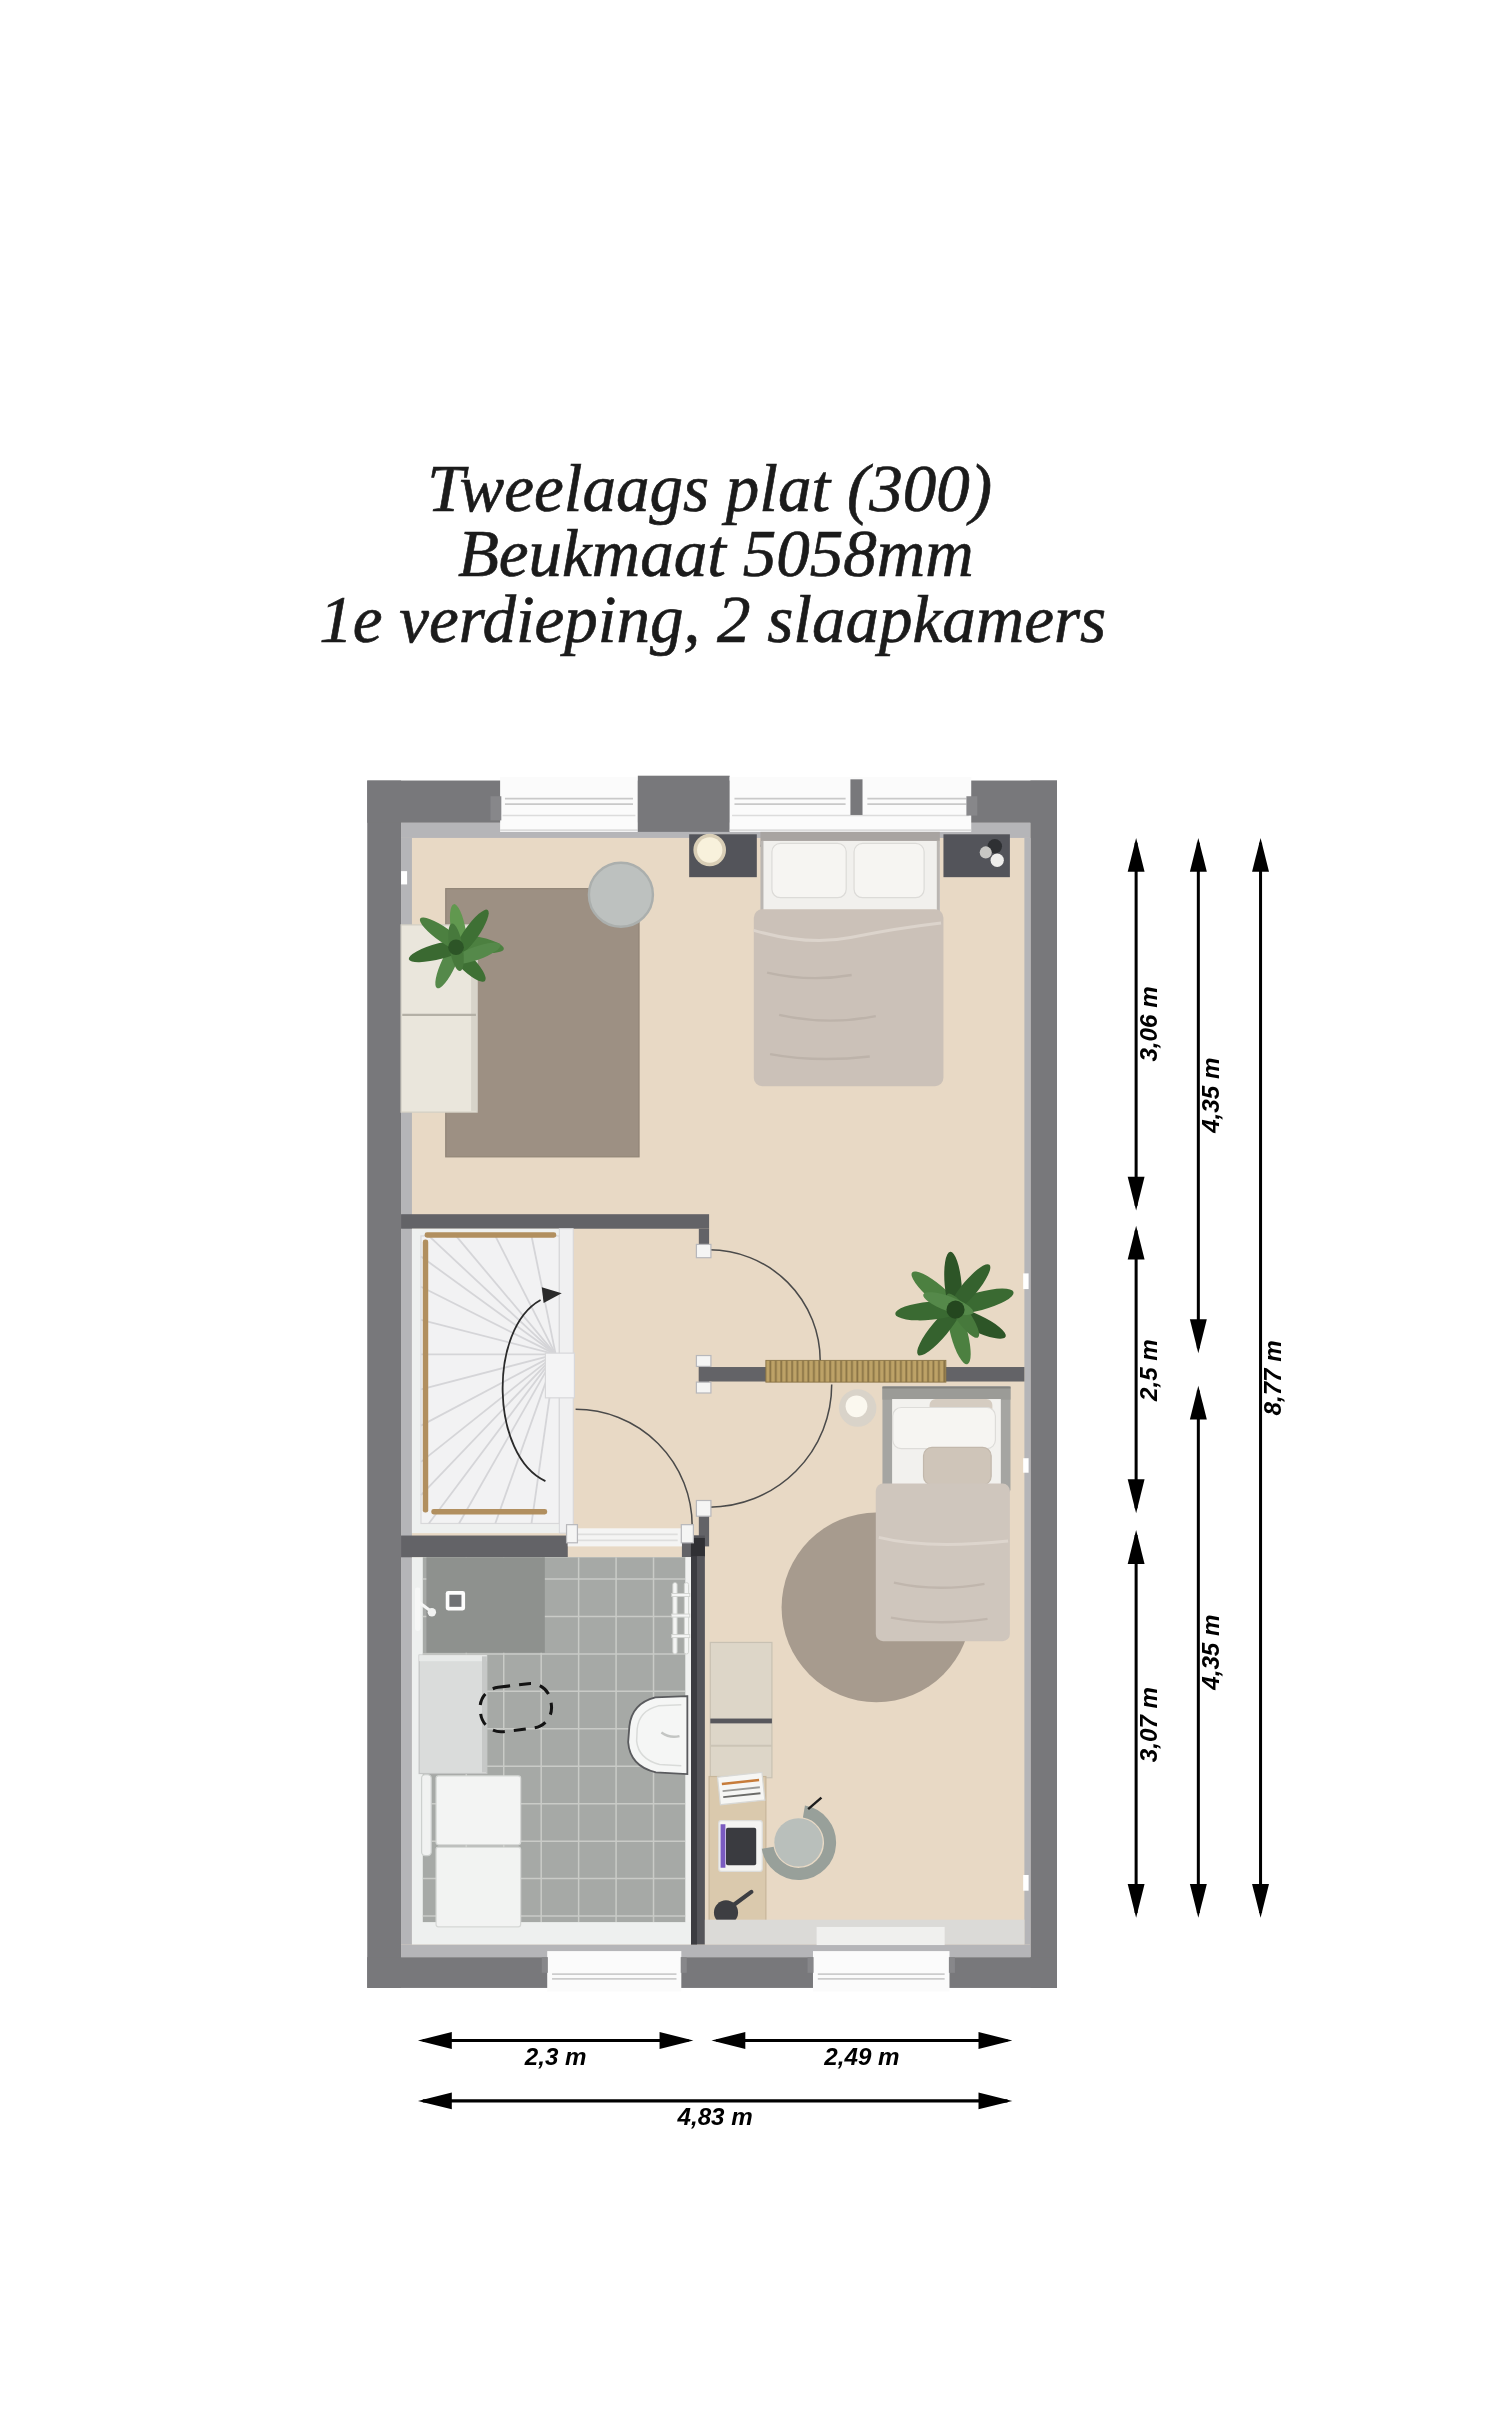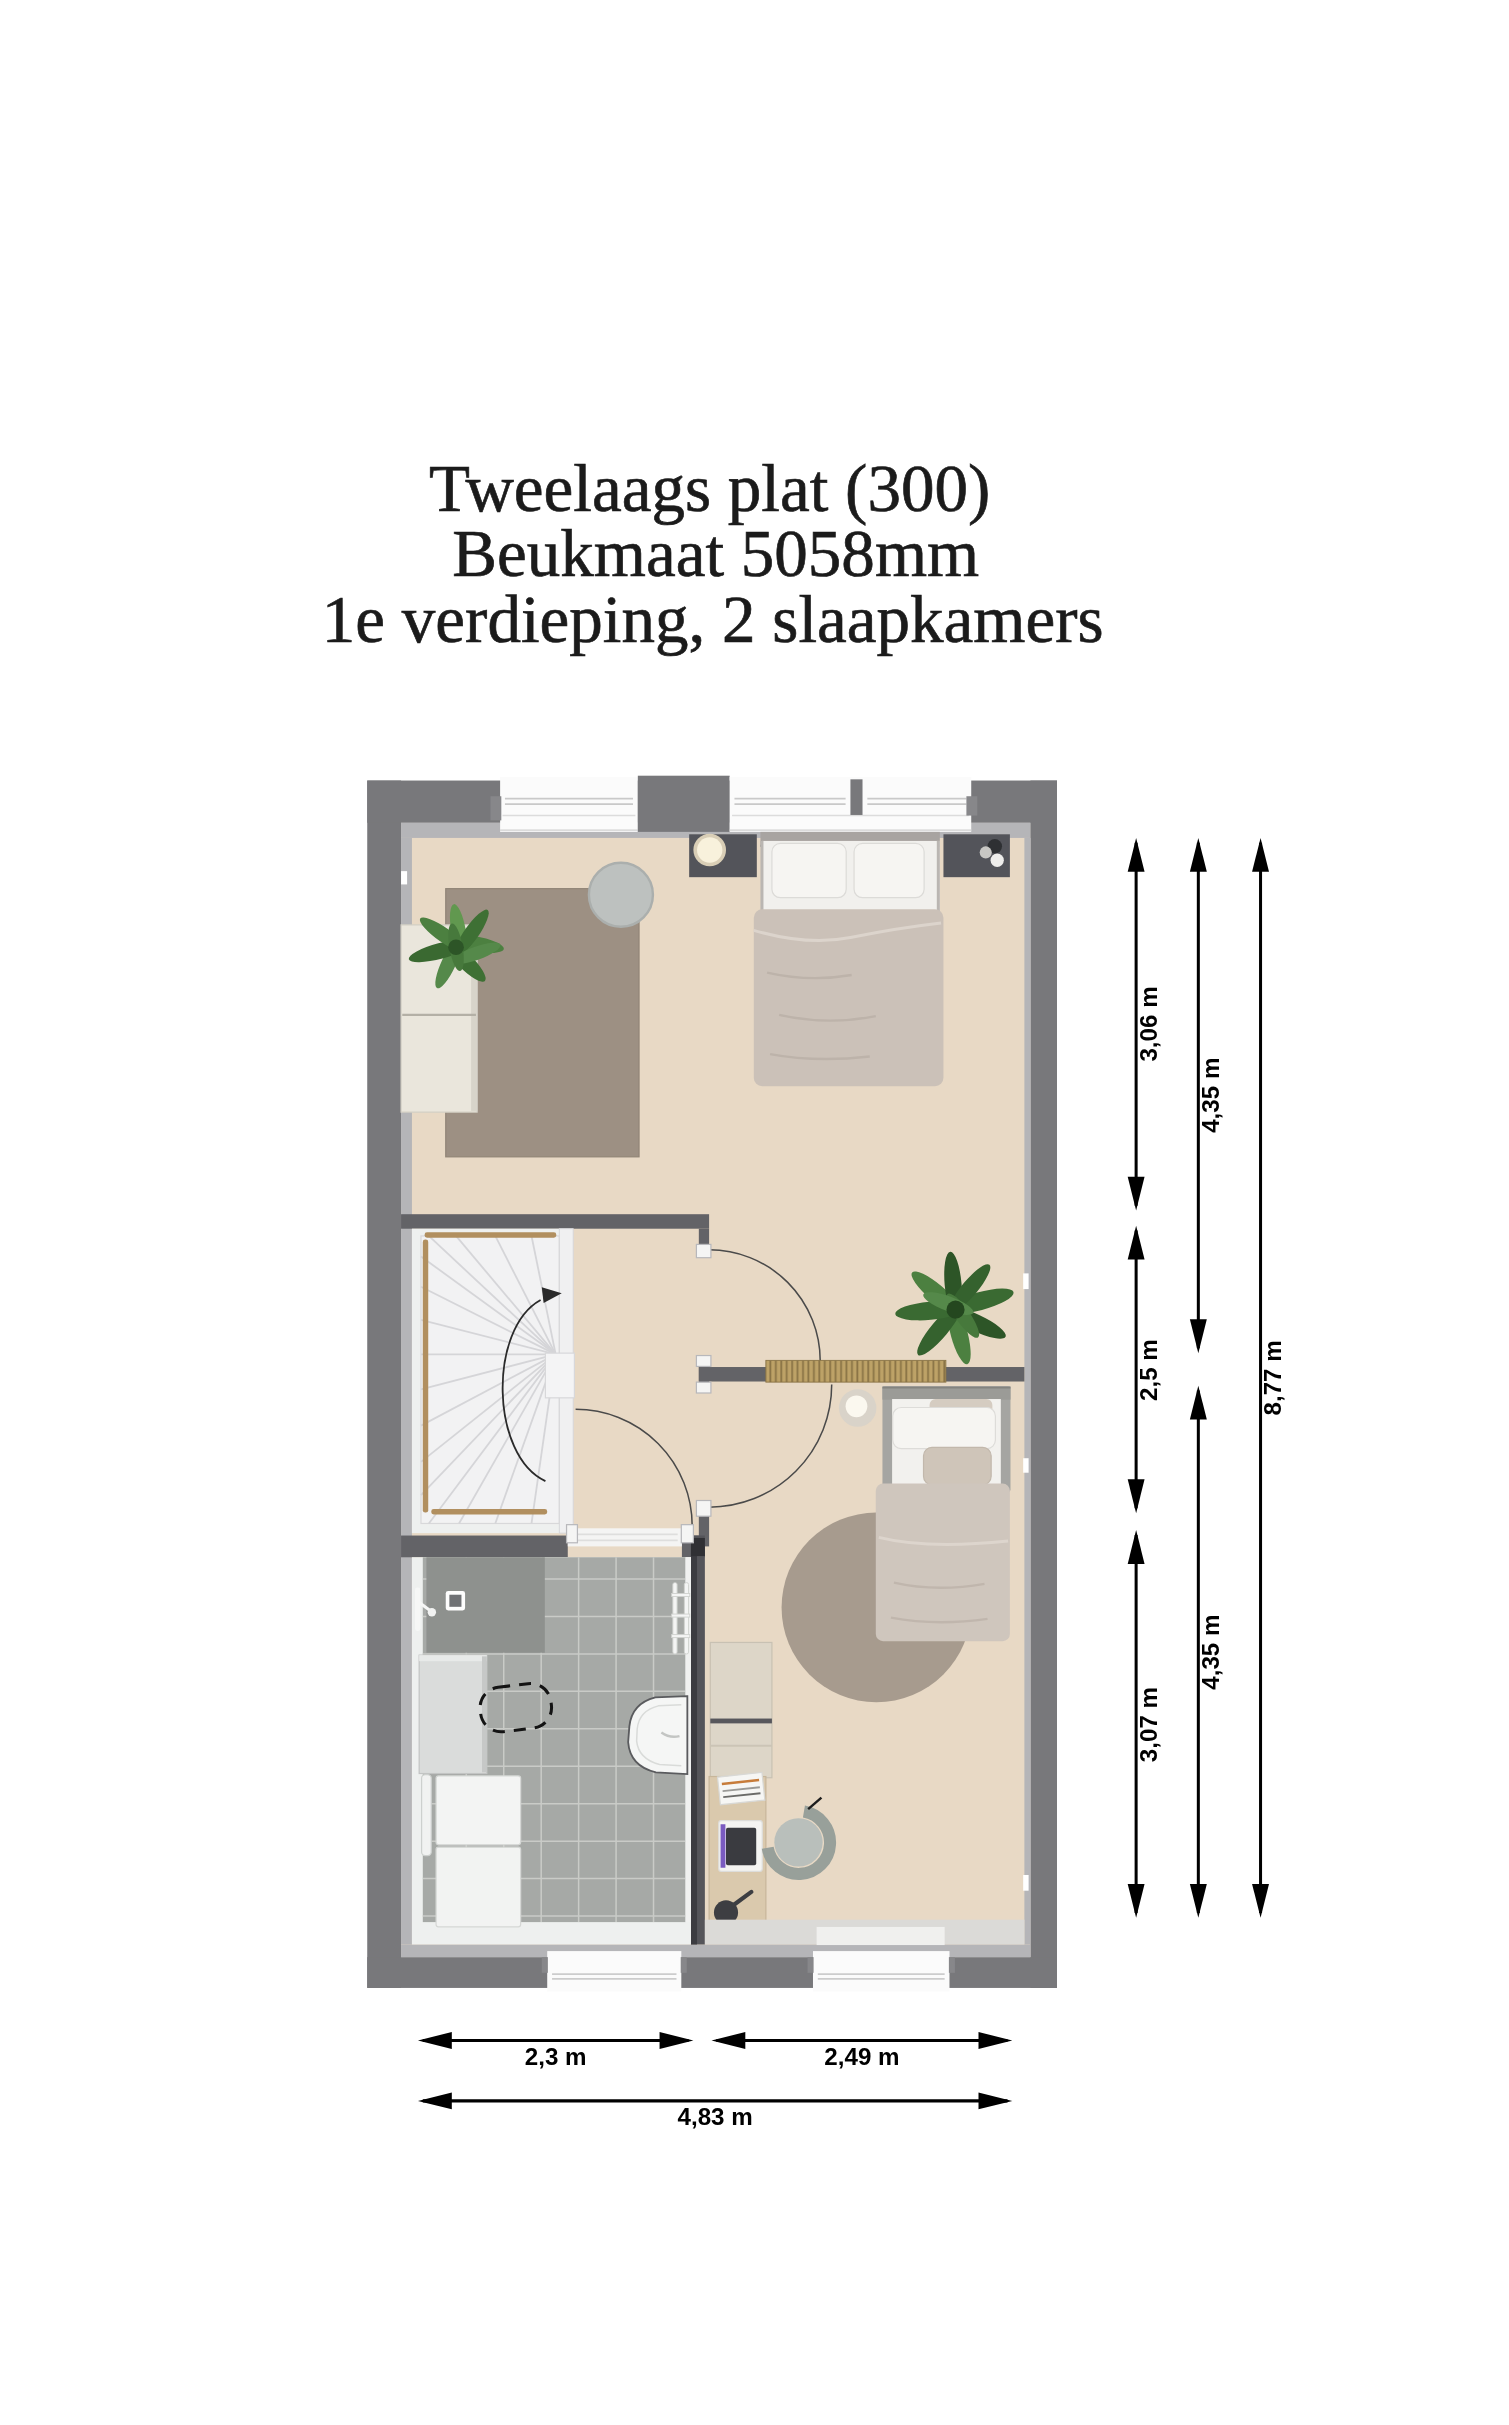--- a/index.html
+++ b/index.html
@@ -1,16 +1,16 @@
 <!DOCTYPE html>
 <html style="font-size:9.7px"><head>
 <meta charset="utf-8">
 <style>
   html,body{margin:0;padding:0;background:#ffffff;}
-  .page{position:relative;width:1510px;height:2426px;background:#ffffff;overflow:hidden;}
+  .page{position:relative;width:1510px;height:2426px;background:#ffffff;overflow:hidden;font-style:italic;}
   svg{display:block;}
   text{font-family:"Liberation Sans",sans-serif;}
   .ttl{font-family:"Liberation Serif",serif;fill:#1b1b1b;stroke:#1b1b1b;stroke-width:1.1;}
   .dim{font-family:"Liberation Sans",sans-serif;font-weight:bold;fill:#000;}
 </style>
 </head>
 <body>
 <div class="page">
 <svg width="1510" height="2426" viewBox="0 0 2500 4016">
 

